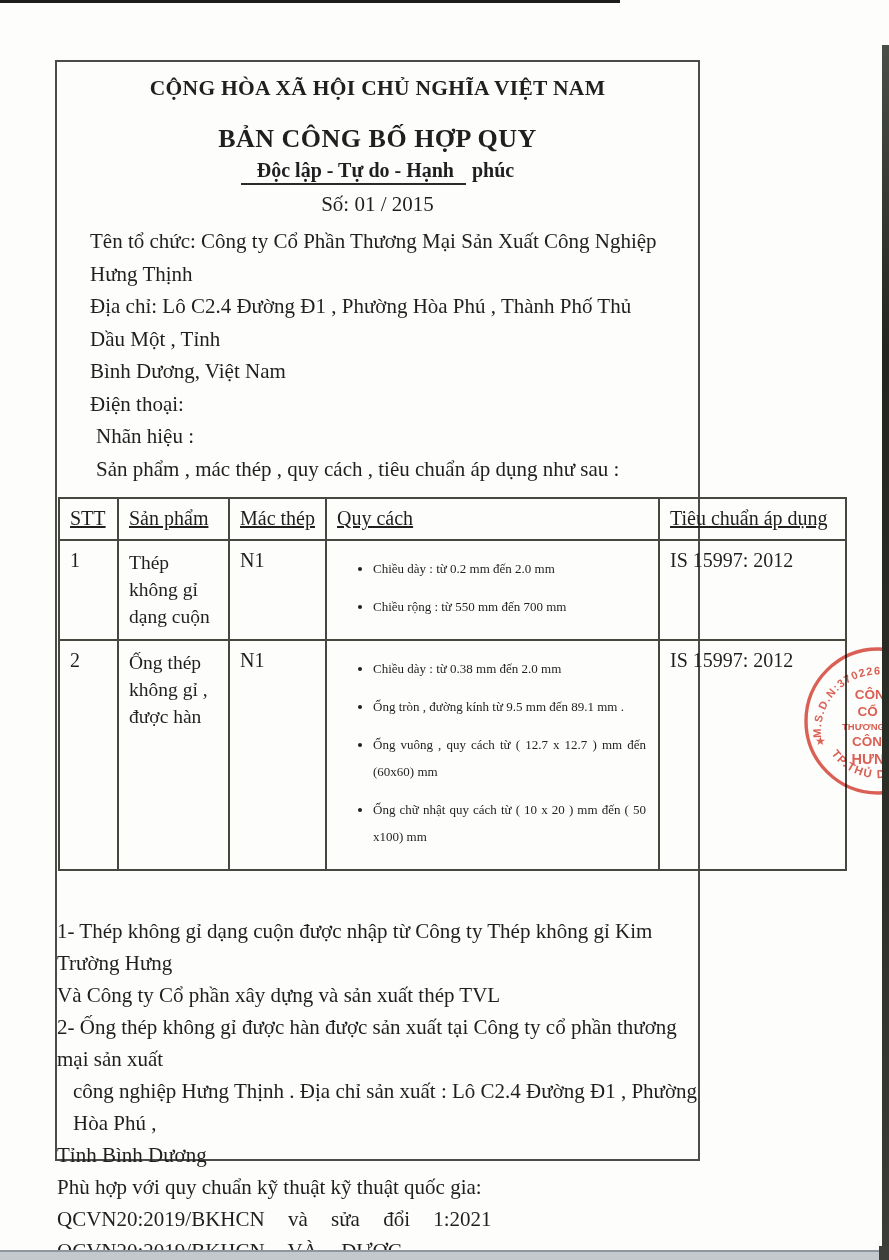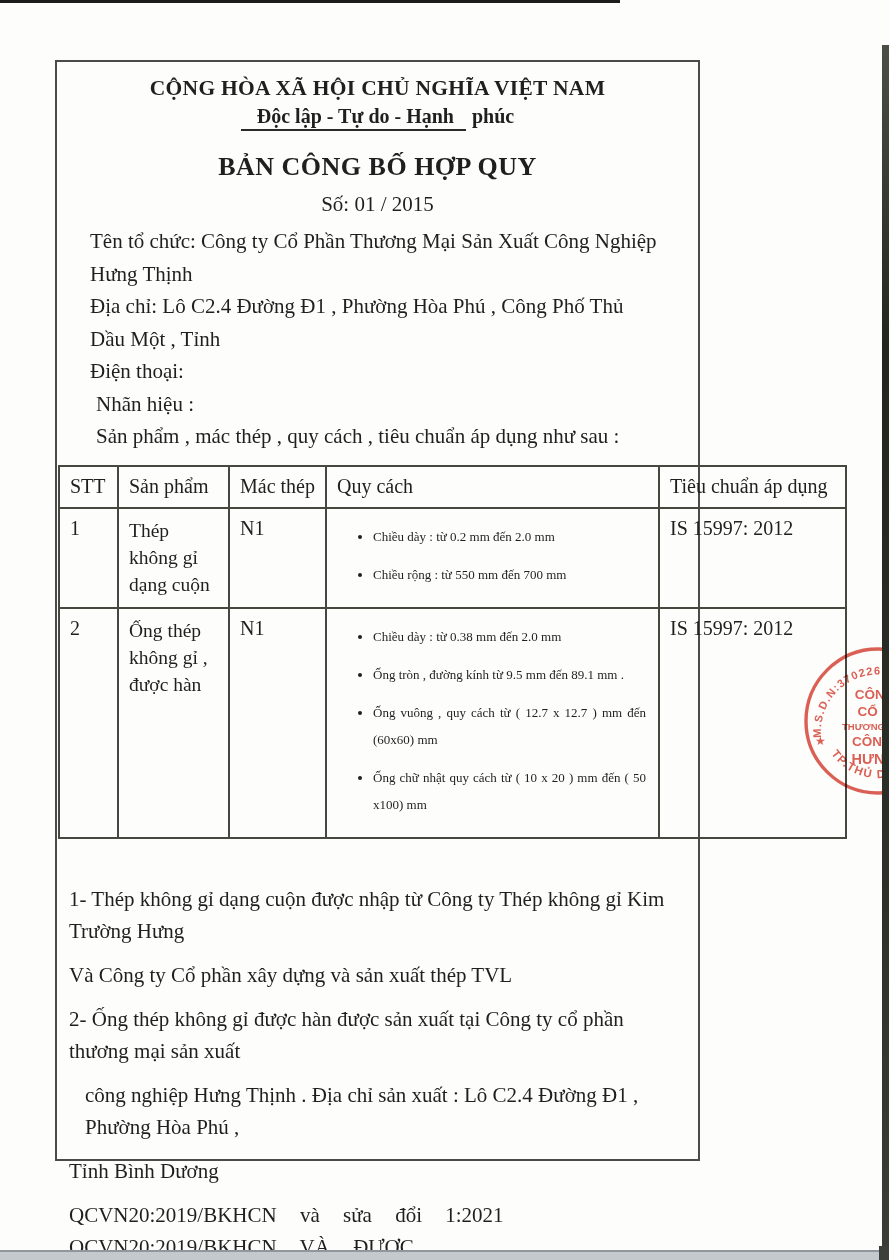--- a/index.html
+++ b/index.html
@@ -22,33 +22,33 @@
   .doc-number{font-size:21px;line-height:26px;margin-top:8px;}
   .info{margin:8px 36px 0 33px;font-size:21px;line-height:32.5px;}
   .info .shift{padding-left:6px;}
   .bold{font-weight:bold;}
   
   table.spec{border-collapse:collapse;table-layout:fixed;width:787px;margin:12px 0 0 1px;font-size:20px;}
   table.spec th,table.spec td{
     border:2px solid #47473f;vertical-align:top;text-align:left;
     font-weight:normal;padding:8px 10px;box-sizing:border-box;
   }
-  table.spec th{height:42px;}
+  table.spec th{height:42px;text-decoration:underline;}
   td.stt,th.stt{text-align:center;}
   td.mac{text-align:center;}
   td.sp{font-size:19.5px;text-align:justify;padding:12px 6px 12px 10px;line-height:27px;}
   td.qc-cell{padding:6px 6px 6px 12px;}
   td.std{font-size:20px;padding-top:12px;}
   td.stt{padding-top:12px;}
   td.mac{padding-top:12px;}
   ul.qc{margin:6px 0 0 0;padding-left:36px;list-style:disc;}
   ul.qc li{margin-bottom:11px;text-align:justify;font-size:13px;line-height:27px;padding-right:2px;}
   
   .notes{margin-top:44px;font-size:21px;line-height:32px;}
-  .notes div{margin:12px;}
+  .notes div{margin:0;}
   .n1{margin-left:45px;}
   .n2{margin-left:40px;}
   .n3{margin-left:45px;}
   .n4{margin-left:73px;padding-left:16px;}
   .n5{margin-left:73px;}
   .n6{margin-left:36px;}
   .n7{margin-left:36px;}
   .n8{margin-left:46px;word-spacing:18px;}
   .n9{margin-left:2px;word-spacing:3px;}
   
@@ -66,28 +66,29 @@
   .corner-br{position:absolute;right:0;bottom:0;width:10px;height:14px;background:#3c3f3a;}
 </style>
 </head>
 <body>
 
 <div class="scan">
 
   <div class="frame">
 
     <p class="c national">CỘNG HÒA XÃ HỘI CHỦ NGHĨA VIỆT NAM</p>
+    <p class="c doc-title">BẢN CÔNG BỐ HỢP QUY</p>
+
     <p class="c motto"><span class="u">Độc lập - Tự do - Hạnh</span><span class="tail">phúc</span></p>
-
-    <p class="c doc-title">BẢN CÔNG BỐ HỢP QUY</p>
     <p class="c doc-number">Số: 01 / 2015</p>
 
     <div class="info">
       <div>Tên tổ chức: Công ty Cổ Phần Thương Mại Sản Xuất Công Nghiệp Hưng Thịnh</div>
-      <div>Địa chỉ: Lô C2.4 Đường Đ1 , Phường Hòa Phú , Công Phố Thủ Dầu Một , Tỉnh</div>
+      <div>Địa chỉ: Lô C2.4 Đường Đ1 , Phường Hòa Phú , Thành Phố Thủ Dầu Một , Tỉnh</div>
+      <div>Bình Dương, Việt Nam</div>
       <div>Điện thoại:</div>
       <div class="shift">Nhãn hiệu :</div>
       <div class="shift">Sản phẩm , mác thép , quy cách , tiêu chuẩn áp dụng như sau :</div>
     </div>
 
     <table class="spec">
       <colgroup>
         <col style="width:59px">
           <col style="width:111px">
           <col style="width:97px">
@@ -130,20 +131,21 @@
       </tr>
     </tbody>
       </table>
 
     <div class="notes">
       <div class="n1">1- Thép không gỉ dạng cuộn được nhập từ Công ty Thép không gỉ Kim Trường Hưng</div>
       <div class="n2">Và Công ty Cổ phần xây dựng và sản xuất thép TVL</div>
       <div class="n3">2- Ống thép không gỉ được hàn được sản xuất tại Công ty cổ phần thương mại sản xuất</div>
       <div class="n4">công nghiệp Hưng Thịnh . Địa chỉ sản xuất : Lô C2.4 Đường Đ1 , Phường Hòa Phú ,</div>
       <div class="n6">Tỉnh Bình Dương</div>
+      <div class="n7">Phù hợp với quy chuẩn kỹ thuật kỹ thuật quốc gia:</div>
       <div class="n8">QCVN20:2019/BKHCN và sửa đổi 1:2021 QCVN20:2019/BKHCN VÀ ĐƯỢC</div>
       <div class="n9">PHÉP SỬ DỤNG DẤU HỢP QUY ( CR ) -  Quy chuẩn kỹ thuật quốc gia về thép không gỉ</div>
     </div>
 
   </div>
 
   <svg class="stamp" viewBox="0 0 150 150" aria-hidden="true">
     <defs>
       <path id="arcTop" d="M 18.9 95.5 A 57 57 0 1 1 131.1 95.5" fill="none"></path>
       <path id="arcBottom" d="M 23.3 99.1 A 57 57 0 0 0 126.7 99.1" fill="none"></path>

